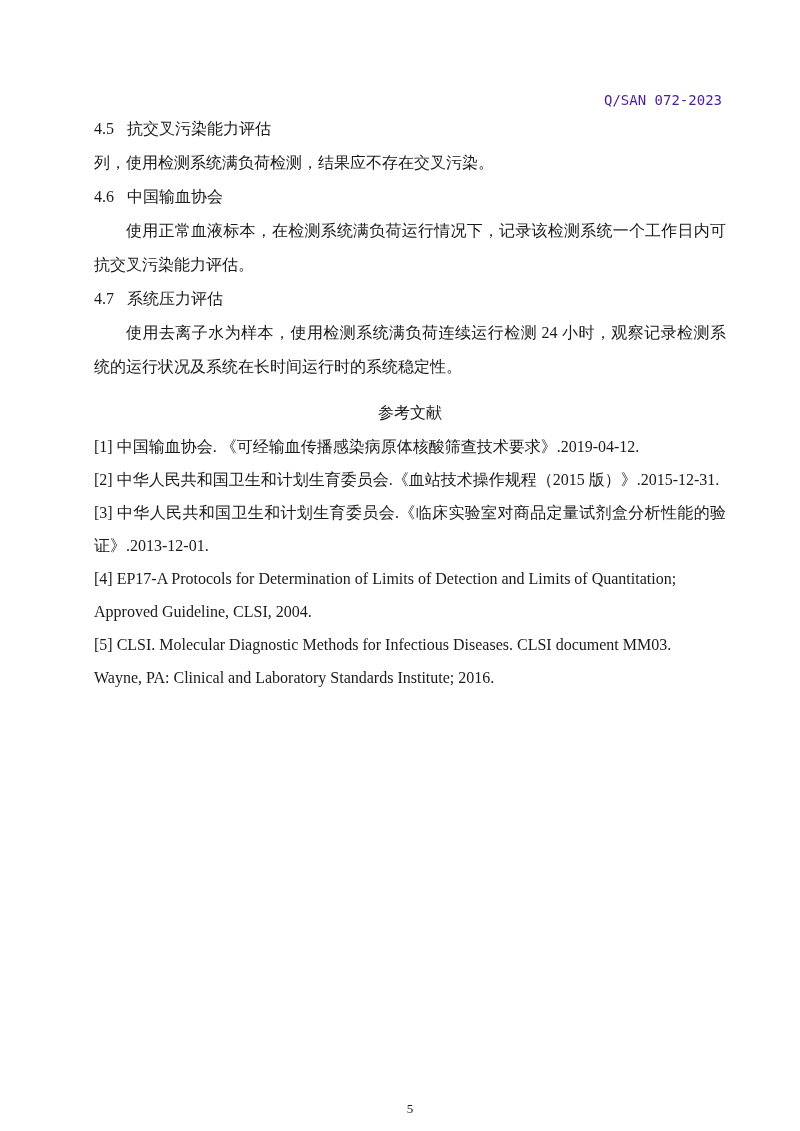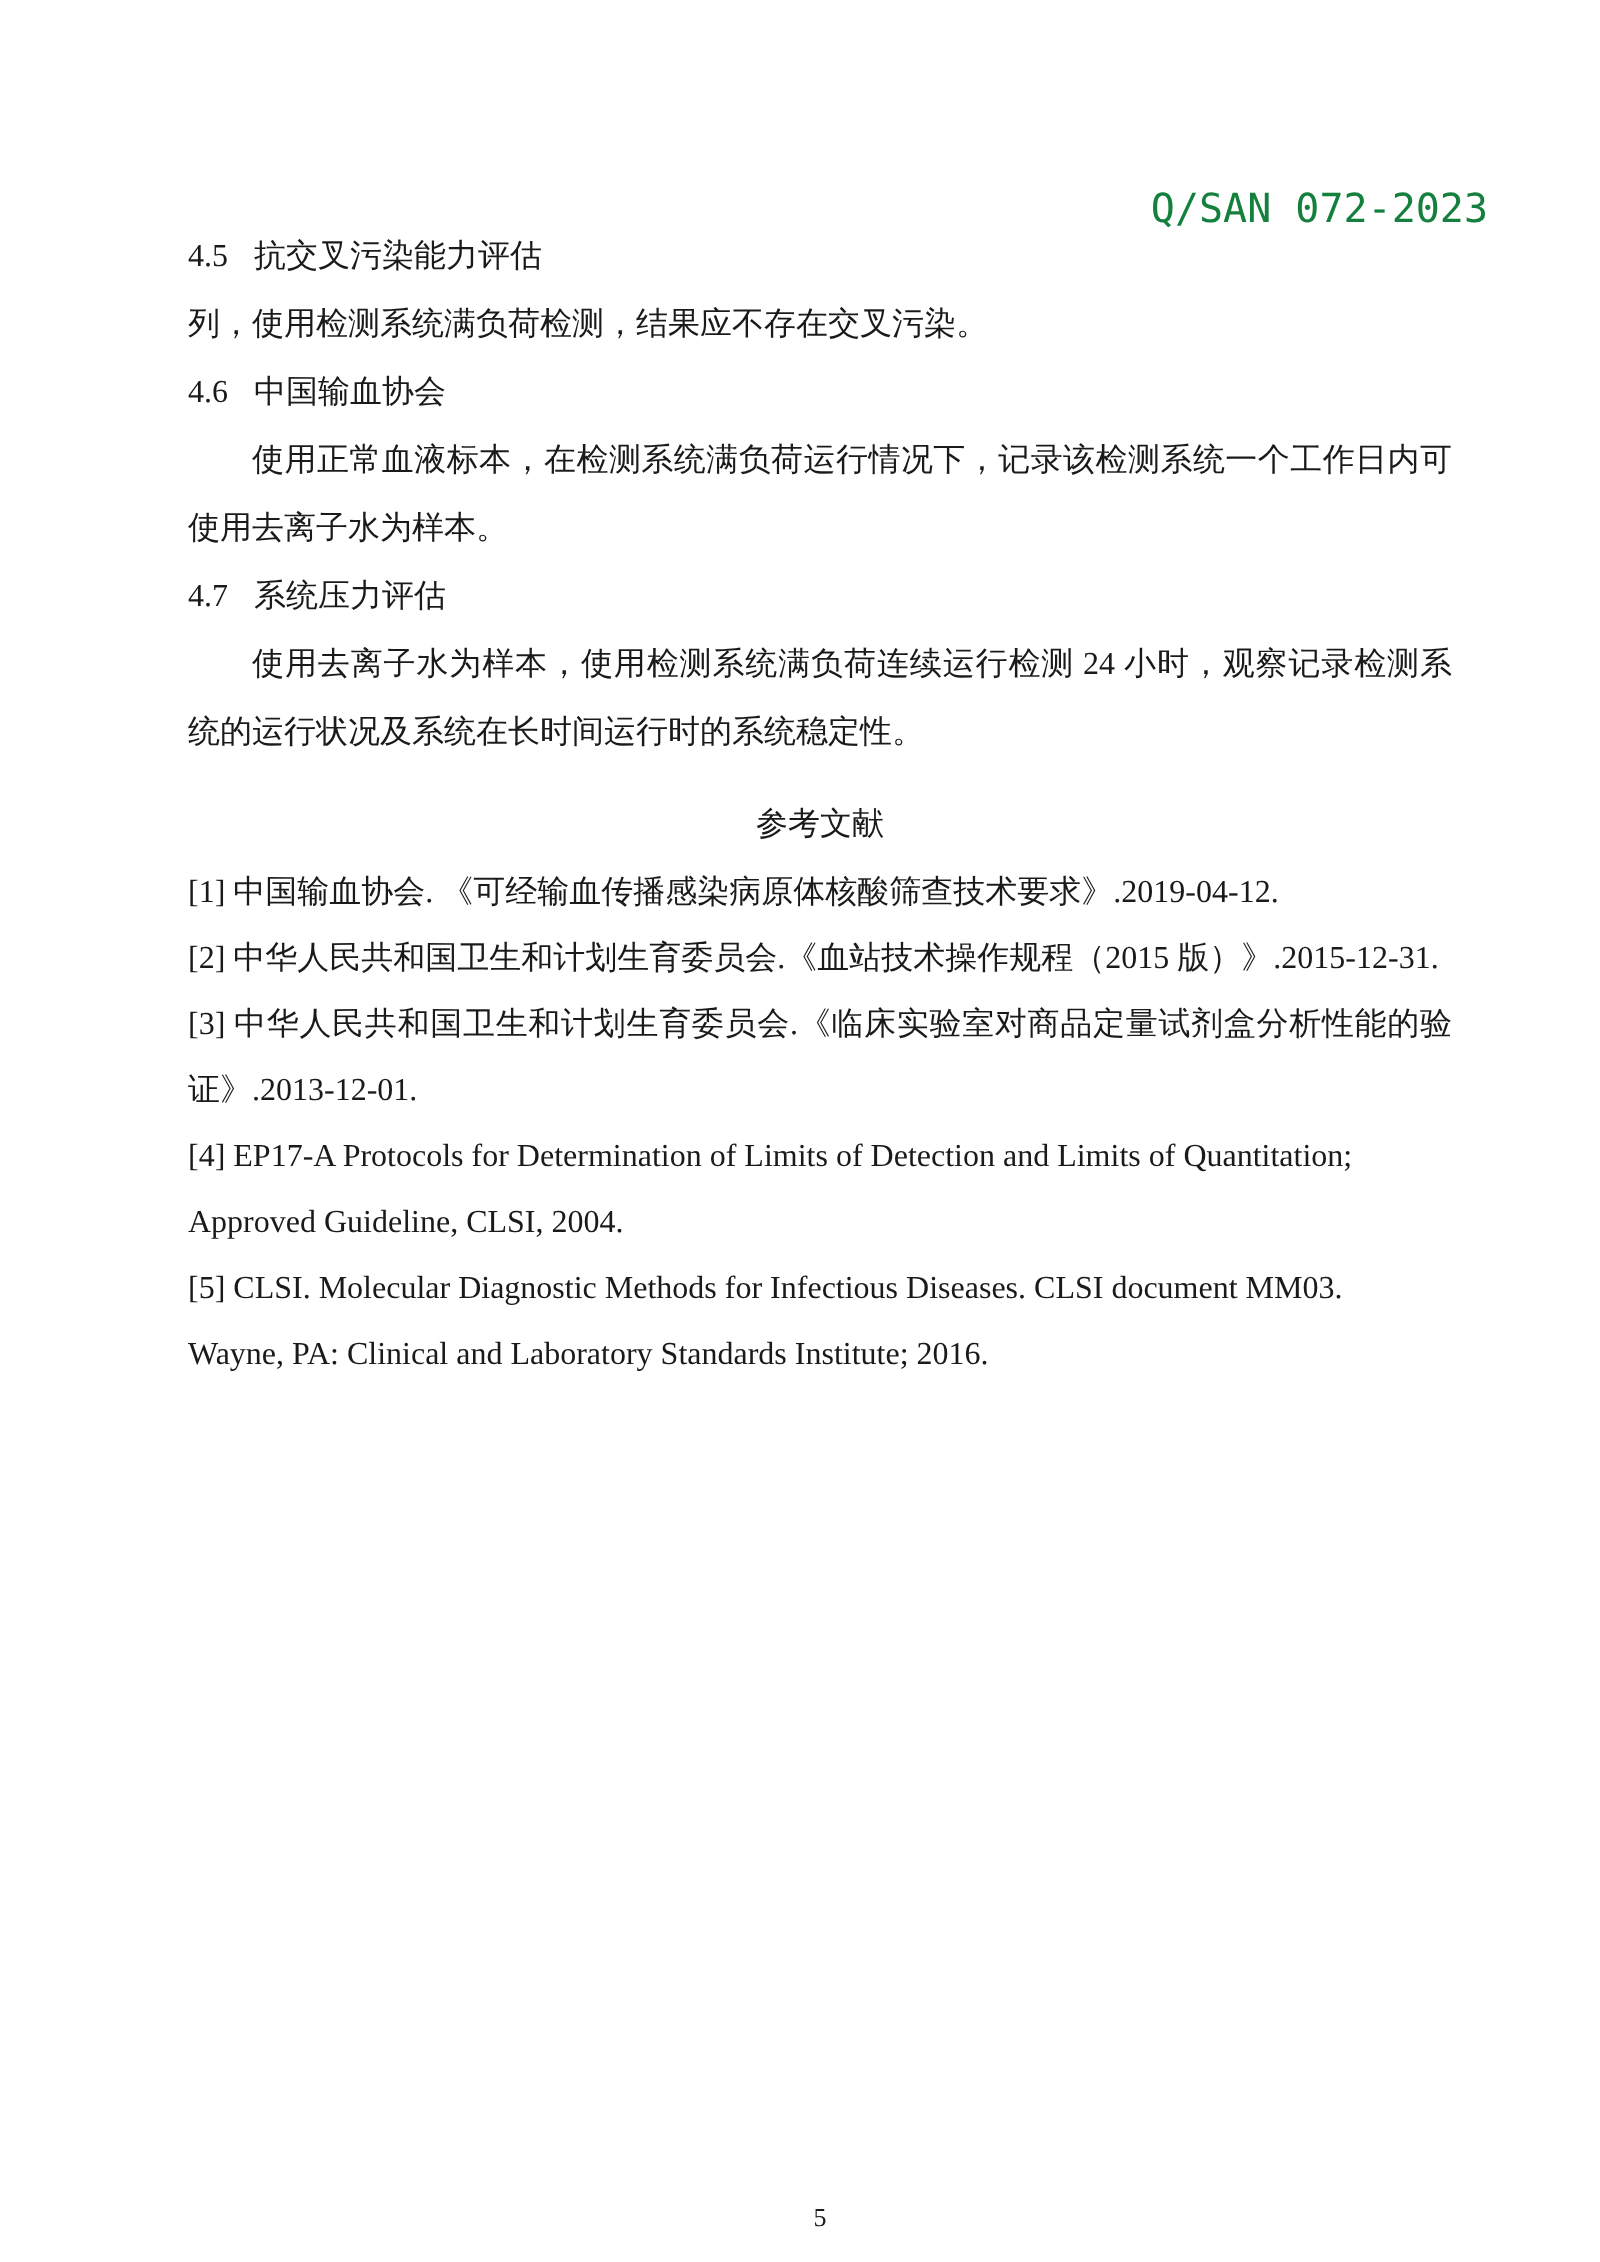--- a/index.html
+++ b/index.html
@@ -13,26 +13,26 @@
     height: 1131px;
     margin: 0 auto;
     background: #ffffff;
     font-family: "Liberation Serif", "DejaVu Serif", serif;
     color: #1a1a1a;
     overflow: hidden;
   }
   .doc-header {
     position: absolute;
     top: 92px;
-    right: 56px;
+    right: 78px;
     font-family: "DejaVu Sans Mono", "Liberation Mono", monospace;
-    font-size: 20px;
+    font-size: 14px;
     font-weight: 500;
     letter-spacing: 0px;
-    color: #15803d;
+    color: #4c1d95;
   }
   .content {
     position: absolute;
     top: 112px;
     left: 94px;
     width: 632px;
     font-size: 16px;
   }
   .ln {
     line-height: 34px;
@@ -90,21 +90,21 @@
         <span class="sec-num">4.5</span><span class="sec-title">抗交叉污染能力评估</span>
       </div>
       <div class="ln">列，使用检测系统满负荷检测，结果应不存在交叉污染。</div>
     </section>
 
     <section>
       <div class="ln sec-head">
         <span class="sec-num">4.6</span><span class="sec-title">中国输血协会</span>
       </div>
       <div class="ln just indent">使用正常血液标本，在检测系统满负荷运行情况下，记录该检测系统一个工作日内可</div>
-      <div class="ln">使用去离子水为样本。</div>
+      <div class="ln">抗交叉污染能力评估。</div>
     </section>
 
     <section>
       <div class="ln sec-head">
         <span class="sec-num">4.7</span><span class="sec-title">系统压力评估</span>
       </div>
       <div class="ln just indent">使用去离子水为样本，使用检测系统满负荷连续运行检测 24 小时，观察记录检测系</div>
       <div class="ln">统的运行状况及系统在长时间运行时的系统稳定性。</div>
     </section>
 

